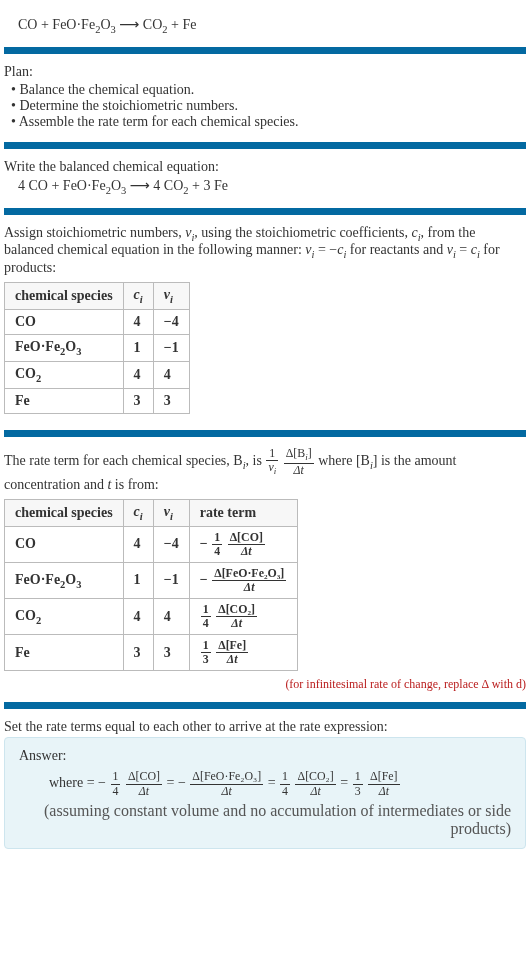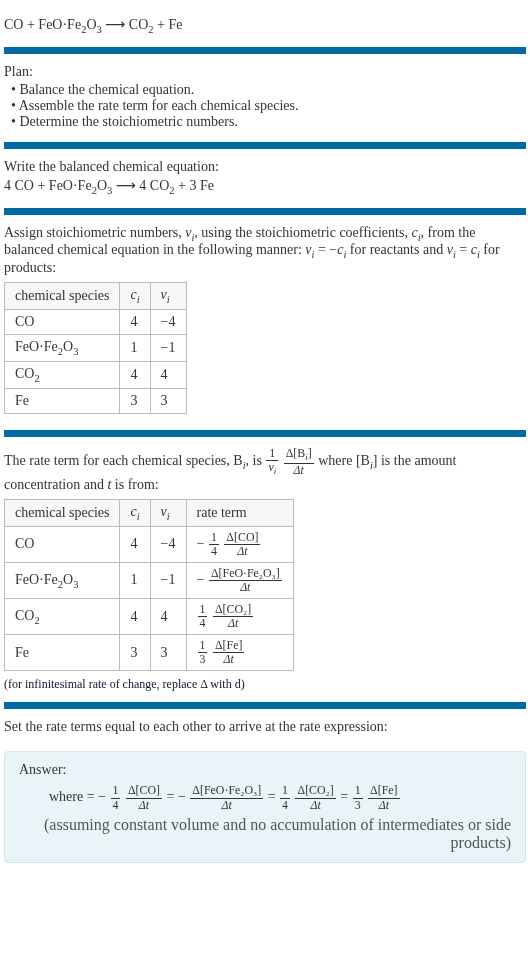--- a/index.html
+++ b/index.html
@@ -18,49 +18,50 @@
     border-top: 7px solid #0369a1;
     padding: 10px 0;
   }
   .section:first-child {
     border-top: none;
   }
   .prompt {
     margin-bottom: 4px;
   }
   .equation {
-    margin: 2px 0;
+    margin: 2px 14px;
   }
   .plan-list {
     margin: 2px 7px;
   }
   table.data {
     border-collapse: collapse;
     margin: 6px 0;
   }
   table.data th, table.data td {
     border: 1px solid #bbb;
     padding: 4px 10px;
     text-align: left;
-    font-weight: normal;
+    font-weight: bold;
   }
   table.data th {
     background: #f7f7f7;
   }
   .note {
     font-size: 12px;
-    color: #0f172a;
+    color: #b91c1c;
     margin-top: 2px;
+    text-align: right;
   }
   .answer-box {
     background: #e8f4f8;
     border: 1px solid #cde5ee;
     border-radius: 4px;
     padding: 10px 14px;
-    margin-top: 16px;
+    margin-top: 2px;
   }
   .answer-label {
     margin-bottom: 6px;
   }
   .answer-rate {
     margin-left: 30px;
     margin-bottom: 4px;
   }
   .answer-note {
     font-size: 16px;
@@ -88,22 +89,22 @@
   <div class="section">
     <div class="equation">
       <span>CO + FeO·Fe</span><span class="sub">2</span><span>O</span><span class="sub">3</span><span> ⟶ </span><span>CO</span><span class="sub">2</span><span> + Fe</span>
     </div>
   </div>
 
   <div class="section">
     <div>Plan:</div>
     <div class="plan-list">
       <div>• Balance the chemical equation.</div>
+      <div>• Determine the stoichiometric numbers.</div>
       <div>• Assemble the rate term for each chemical species.</div>
-      <div>• Determine the stoichiometric numbers.</div>
     </div>
   </div>
 
   <div class="section">
     <div>Write the balanced chemical equation:</div>
     <div class="equation">
       <span>4 CO + FeO·Fe</span><span class="sub">2</span><span>O</span><span class="sub">3</span><span> ⟶ </span><span>4 CO</span><span class="sub">2</span><span> + 3 Fe</span>
     </div>
   </div>
 

